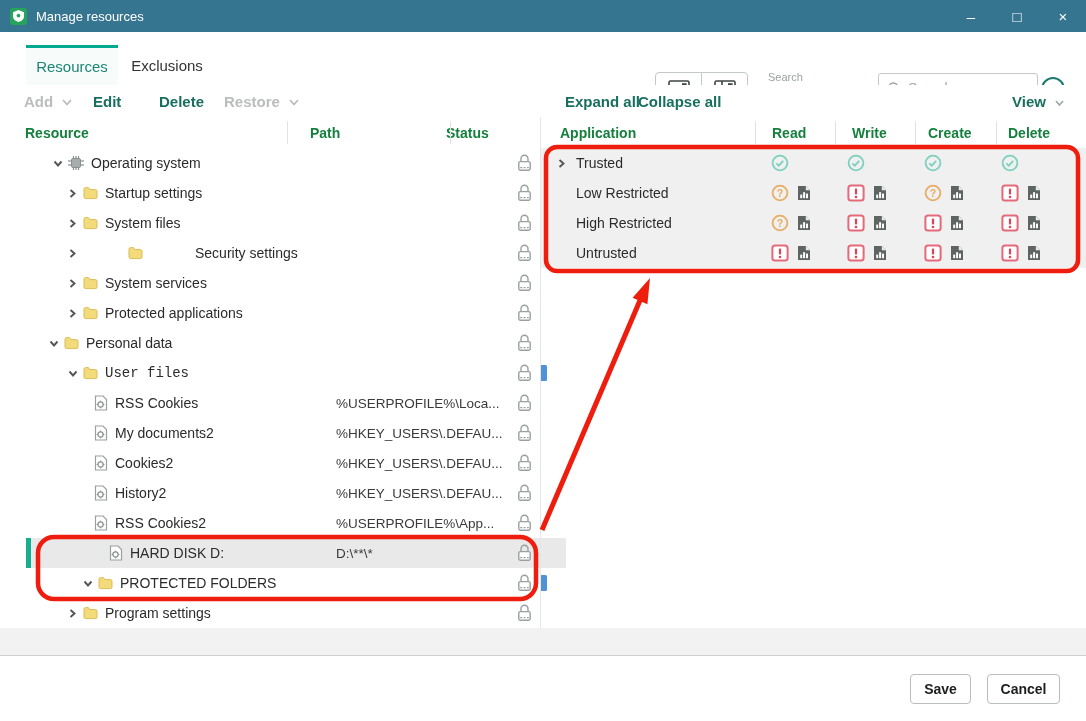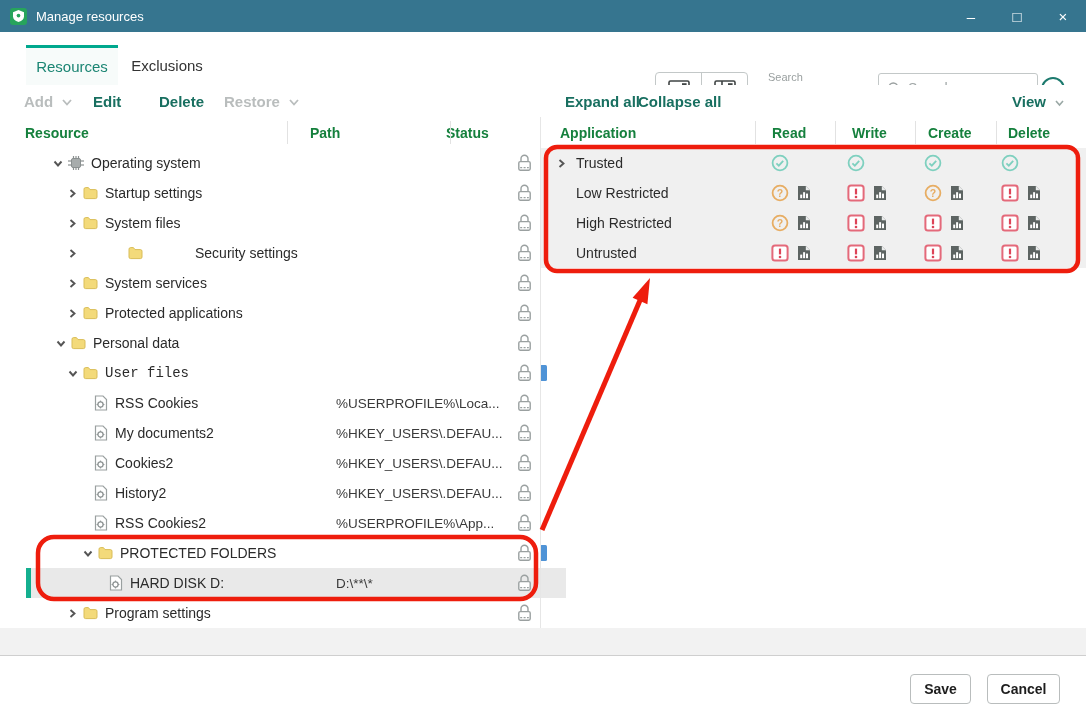--- a/index.html
+++ b/index.html
@@ -306,21 +306,21 @@
             </span>
             <span class="lab">Protected applications</span>
           </div>
           <span class="lock"><svg width="17" height="18" viewBox="0 0 17 18">
               <path d="M5 8 V4.8 a3.5 3.5 0 0 1 7 0 V8" fill="none" stroke="#9aa0a0" stroke-width="1.4"></path>
               <rect x="2.8" y="7.6" width="11.4" height="8.6" rx="1.4" fill="#fff" stroke="#9aa0a0" stroke-width="1.4"></rect>
               <line x1="4.2" y1="13.6" x2="12.8" y2="13.6" stroke="#9aa0a0" stroke-width="1.3" stroke-dasharray="2 1.4"></line>
             </svg></span>
         </div>
         <div class="rrow">
-          <div class="inner" style="left:27px;">
+          <div class="inner" style="left:20px;">
             <span class="chev">
               <svg width="12" height="11" viewBox="0 0 12 11">
                 <path d="M2.5 3.5 L6 7.5 L9.5 3.5" fill="none" stroke="#555" stroke-width="1.9"></path>
               </svg>
             </span>
             <span class="tree-icon">
               <svg width="15" height="14" viewBox="0 0 15 14">
                 <path d="M1 3.2 Q1 1.6 2.6 1.6 H5.4 L7 3.6 H12.4 Q14 3.6 14 5.2 V11 Q14 12.6 12.4 12.6 H2.6 Q1 12.6 1 11 Z" fill="#f3da7a" stroke="#d9bd58" stroke-width="1"></path>
               </svg>
             </span>
@@ -466,41 +466,20 @@
             </span>
             <span class="lab">RSS Cookies2</span>
           </div>
           <span class="path">%USERPROFILE%\App...</span>
           <span class="lock"><svg width="17" height="18" viewBox="0 0 17 18">
               <path d="M5 8 V4.8 a3.5 3.5 0 0 1 7 0 V8" fill="none" stroke="#9aa0a0" stroke-width="1.4"></path>
               <rect x="2.8" y="7.6" width="11.4" height="8.6" rx="1.4" fill="#fff" stroke="#9aa0a0" stroke-width="1.4"></rect>
               <line x1="4.2" y1="13.6" x2="12.8" y2="13.6" stroke="#9aa0a0" stroke-width="1.3" stroke-dasharray="2 1.4"></line>
             </svg></span>
         </div>
-        <div class="rrow">
-          <div class="inner" style="left:54px;">
-            <span class="chev">
-              <svg width="12" height="11" viewBox="0 0 12 11">
-                <path d="M2.5 3.5 L6 7.5 L9.5 3.5" fill="none" stroke="#555" stroke-width="1.9"></path>
-              </svg>
-            </span>
-            <span class="tree-icon">
-              <svg width="15" height="14" viewBox="0 0 15 14">
-                <path d="M1 3.2 Q1 1.6 2.6 1.6 H5.4 L7 3.6 H12.4 Q14 3.6 14 5.2 V11 Q14 12.6 12.4 12.6 H2.6 Q1 12.6 1 11 Z" fill="#f3da7a" stroke="#d9bd58" stroke-width="1"></path>
-              </svg>
-            </span>
-            <span class="lab">PROTECTED FOLDERS</span>
-          </div>
-          <span class="lock"><svg width="17" height="18" viewBox="0 0 17 18">
-              <path d="M5 8 V4.8 a3.5 3.5 0 0 1 7 0 V8" fill="none" stroke="#9aa0a0" stroke-width="1.4"></path>
-              <rect x="2.8" y="7.6" width="11.4" height="8.6" rx="1.4" fill="#fff" stroke="#9aa0a0" stroke-width="1.4"></rect>
-              <line x1="4.2" y1="13.6" x2="12.8" y2="13.6" stroke="#9aa0a0" stroke-width="1.3" stroke-dasharray="2 1.4"></line>
-            </svg></span>
-          <span class="mod"></span>
-        </div>
         <div class="rrow sel">
           <div class="selmark"></div>
           <div class="inner" style="left:69px;">
             <span style="width:12px;"></span>
             <span class="tree-icon">
               <svg width="14" height="16" viewBox="0 0 14 16">
                 <path d="M1.5 1 H9 L12.5 4.5 V15 H1.5 Z" fill="#fff" stroke="#9aa0a0" stroke-width="1.2"></path>
                 <circle cx="6.5" cy="9.5" r="2.6" fill="none" stroke="#8f9595" stroke-width="1.3"></circle>
                 <g stroke="#8f9595" stroke-width="1.2">
                   <line x1="6.5" y1="5.6" x2="6.5" y2="7"></line>
@@ -513,20 +492,41 @@
             <span class="lab">HARD DISK D:</span>
           </div>
           <span class="path">D:\**\*</span>
           <span class="lock"><svg width="17" height="18" viewBox="0 0 17 18">
               <path d="M5 8 V4.8 a3.5 3.5 0 0 1 7 0 V8" fill="none" stroke="#9aa0a0" stroke-width="1.4"></path>
               <rect x="2.8" y="7.6" width="11.4" height="8.6" rx="1.4" fill="#fff" stroke="#9aa0a0" stroke-width="1.4"></rect>
               <line x1="4.2" y1="13.6" x2="12.8" y2="13.6" stroke="#9aa0a0" stroke-width="1.3" stroke-dasharray="2 1.4"></line>
             </svg></span>
         </div>
         <div class="rrow">
+          <div class="inner" style="left:54px;">
+            <span class="chev">
+              <svg width="12" height="11" viewBox="0 0 12 11">
+                <path d="M2.5 3.5 L6 7.5 L9.5 3.5" fill="none" stroke="#555" stroke-width="1.9"></path>
+              </svg>
+            </span>
+            <span class="tree-icon">
+              <svg width="15" height="14" viewBox="0 0 15 14">
+                <path d="M1 3.2 Q1 1.6 2.6 1.6 H5.4 L7 3.6 H12.4 Q14 3.6 14 5.2 V11 Q14 12.6 12.4 12.6 H2.6 Q1 12.6 1 11 Z" fill="#f3da7a" stroke="#d9bd58" stroke-width="1"></path>
+              </svg>
+            </span>
+            <span class="lab">PROTECTED FOLDERS</span>
+          </div>
+          <span class="lock"><svg width="17" height="18" viewBox="0 0 17 18">
+              <path d="M5 8 V4.8 a3.5 3.5 0 0 1 7 0 V8" fill="none" stroke="#9aa0a0" stroke-width="1.4"></path>
+              <rect x="2.8" y="7.6" width="11.4" height="8.6" rx="1.4" fill="#fff" stroke="#9aa0a0" stroke-width="1.4"></rect>
+              <line x1="4.2" y1="13.6" x2="12.8" y2="13.6" stroke="#9aa0a0" stroke-width="1.3" stroke-dasharray="2 1.4"></line>
+            </svg></span>
+          <span class="mod"></span>
+        </div>
+        <div class="rrow">
           <div class="inner" style="left:39px;">
             <span class="chev">
               <svg width="12" height="11" viewBox="0 0 12 11">
                 <path d="M3.5 2 L7.5 5.5 L3.5 9" fill="none" stroke="#555" stroke-width="1.9"></path>
               </svg>
             </span>
             <span class="tree-icon">
               <svg width="15" height="14" viewBox="0 0 15 14">
                 <path d="M1 3.2 Q1 1.6 2.6 1.6 H5.4 L7 3.6 H12.4 Q14 3.6 14 5.2 V11 Q14 12.6 12.4 12.6 H2.6 Q1 12.6 1 11 Z" fill="#f3da7a" stroke="#d9bd58" stroke-width="1"></path>
               </svg>

